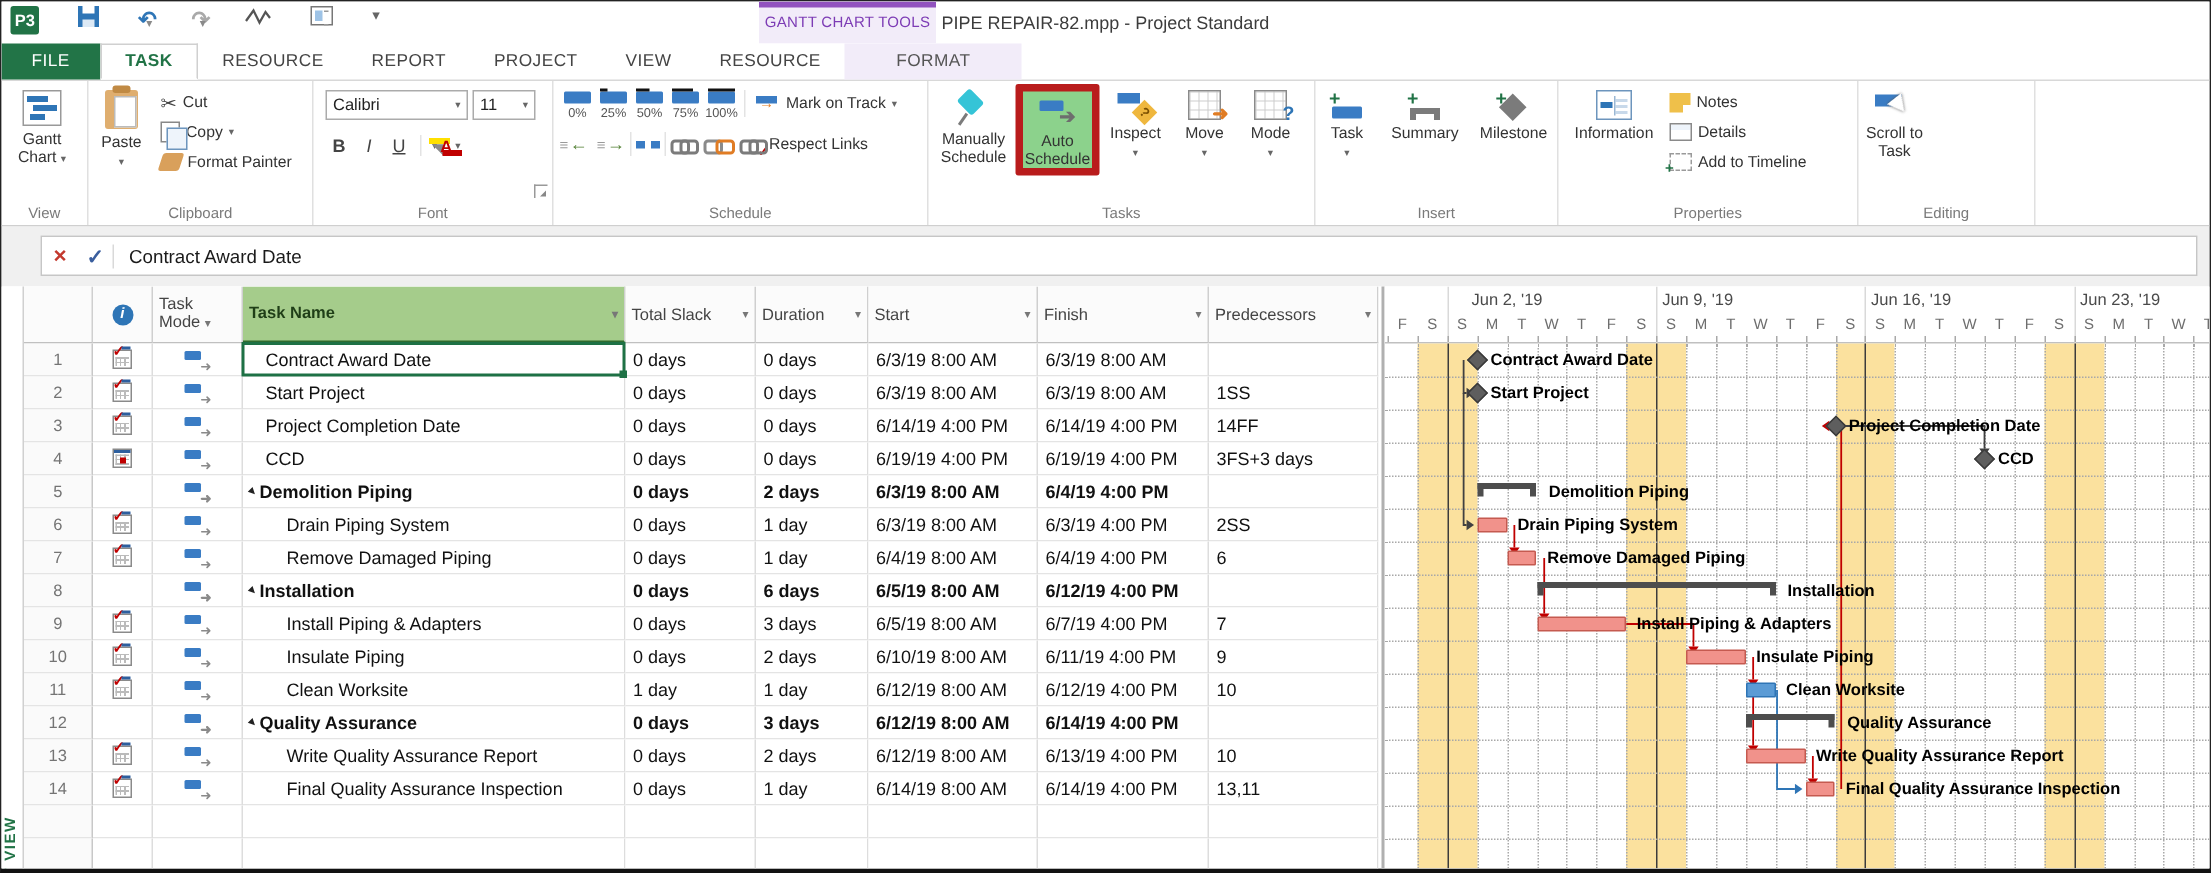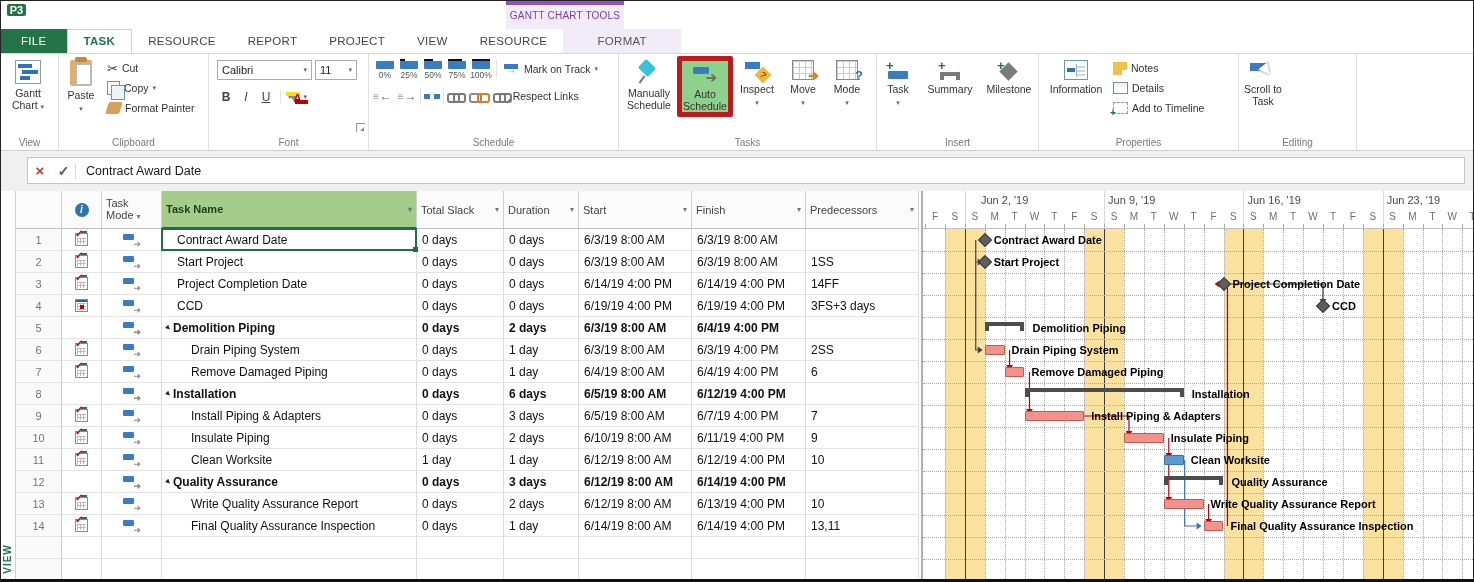--- a/index.html
+++ b/index.html
@@ -5,21 +5,21 @@
   * { margin:0; padding:0; box-sizing:border-box; }
   html,body { background:#888; }
   #app {
     position:relative; width:1474px; height:582px; overflow:hidden;
     background:#fff; font-family:"Liberation Sans", sans-serif;
     border:1px solid #222; border-bottom:3px solid #111;
     color:#222;
   }
   
   #titlebar { position:absolute; left:0; top:0; width:100%; height:28px; background:#fff; }
-  .qat { position:absolute; left:6px; top:3px; display:flex; align-items:flex-end; gap:26px; height:22px;flex-direction:column; }
+  .qat { position:absolute; left:6px; top:3px; display:flex; align-items:flex-start; gap:26px; height:22px; }
   .appicon { width:19px; height:19px; background:#217346; color:#fff; font-size:11px; font-weight:bold;
              display:flex; align-items:center; justify-content:center; border-radius:2px; }
   .q-save { width:14px; height:14px; background:#2E75B6; position:relative; }
   .q-save:before { content:""; position:absolute; left:3px; top:0; width:8px; height:5px; background:#fff; }
   .q-save:after { content:""; position:absolute; left:3px; bottom:0; width:8px; height:5px; background:#dce9f5; }
   .q-undo { color:#2E75B6; font-size:15px; font-weight:bold; }
   .q-redo { color:#a9a9a9; font-size:15px; font-weight:bold; }
   .q-dd { color:#8a8a8a; font-size:8px; margin-left:-7px; }
   .q-form { width:15px; height:13px; border:1px solid #777; position:relative; background:#fff; }
   .q-form:before { content:""; position:absolute; left:2px; top:2px; right:6px; bottom:2px; background:#9ec3e6; }
@@ -197,20 +197,21 @@
       <span class="appicon">P3</span>
       <span class="q-save"></span>
       <span><span class="q-undo">↶</span><span class="q-dd">▾</span></span>
       <span><span class="q-redo">↷</span><span class="q-dd">▾</span></span>
       <svg width="18" height="14">
           <polyline points="1,10 6,3 10,11 14,4 17,8" fill="none" stroke="#555" stroke-width="1.5"></polyline>
         </svg>
       <span class="q-form"></span>
       <span class="q-more">▾</span>
     </div>
+    <div id="title-text">PIPE REPAIR-82.mpp - Project Standard</div>
     <div id="ctx-badge">
       <div class="bar"></div>
       <div class="txt">GANTT CHART TOOLS</div>
     </div>
   </div>
 
   <div id="tabbar">
       <div class="tab file">FILE</div>
       <div class="tab active">TASK</div>
       <div class="tab ">RESOURCE</div>

